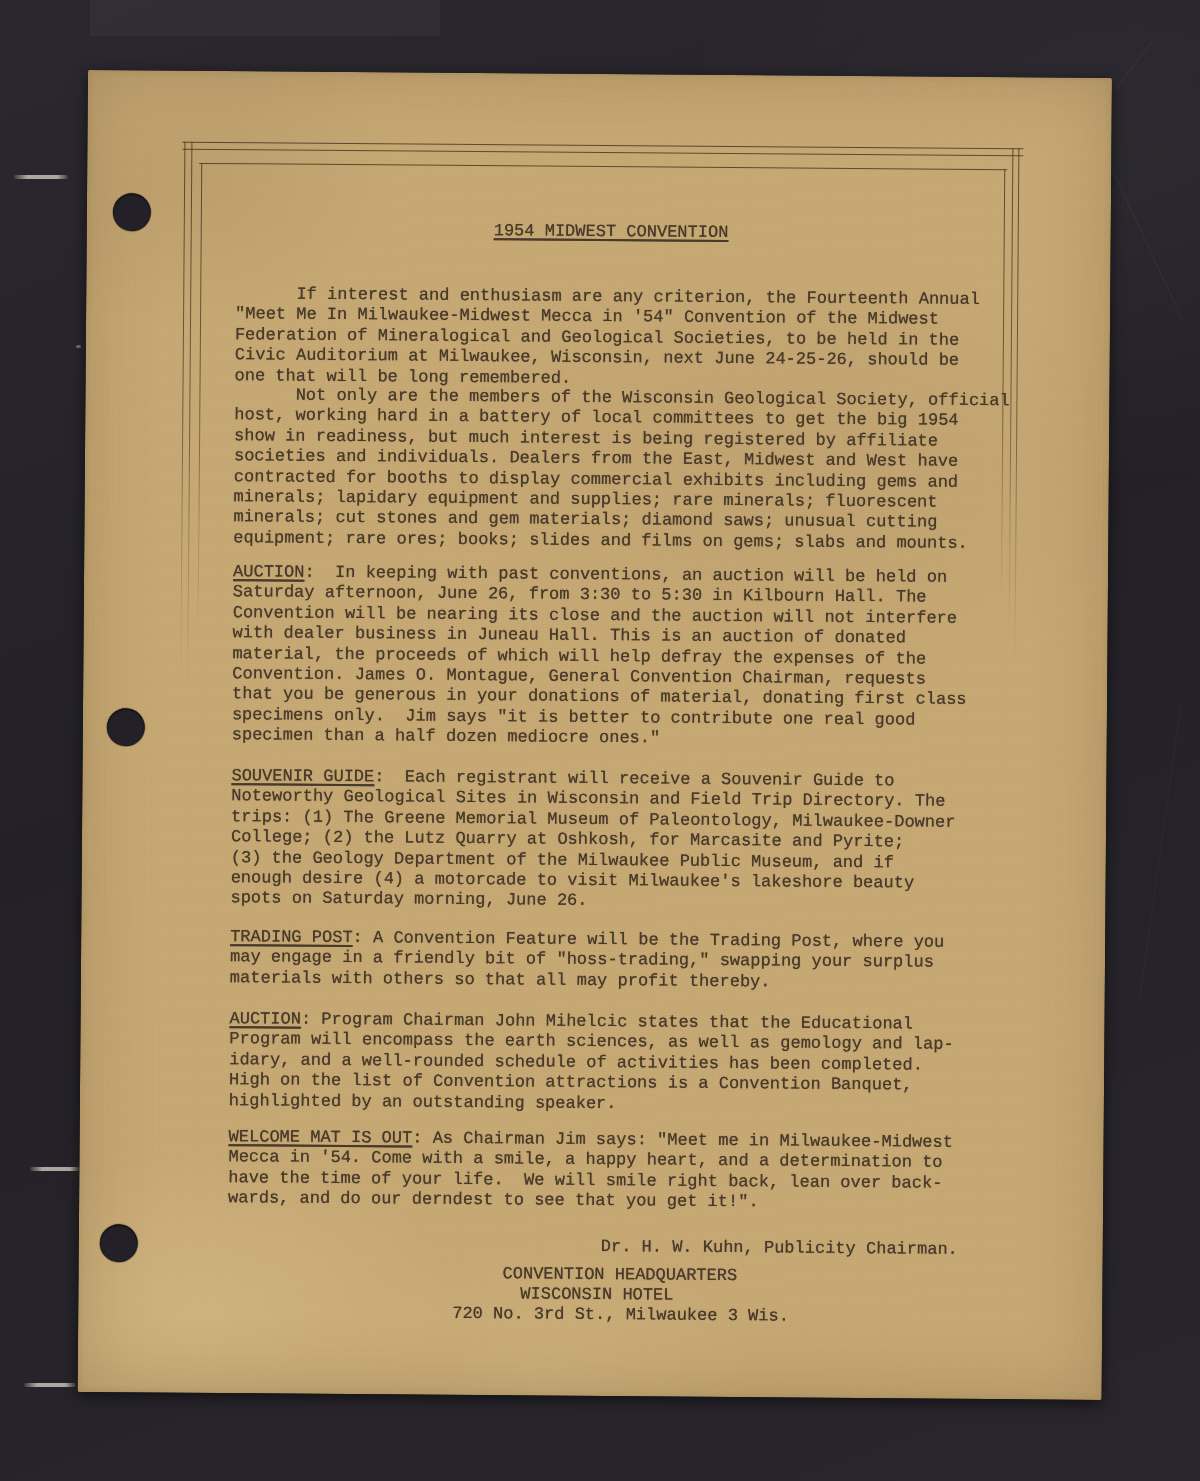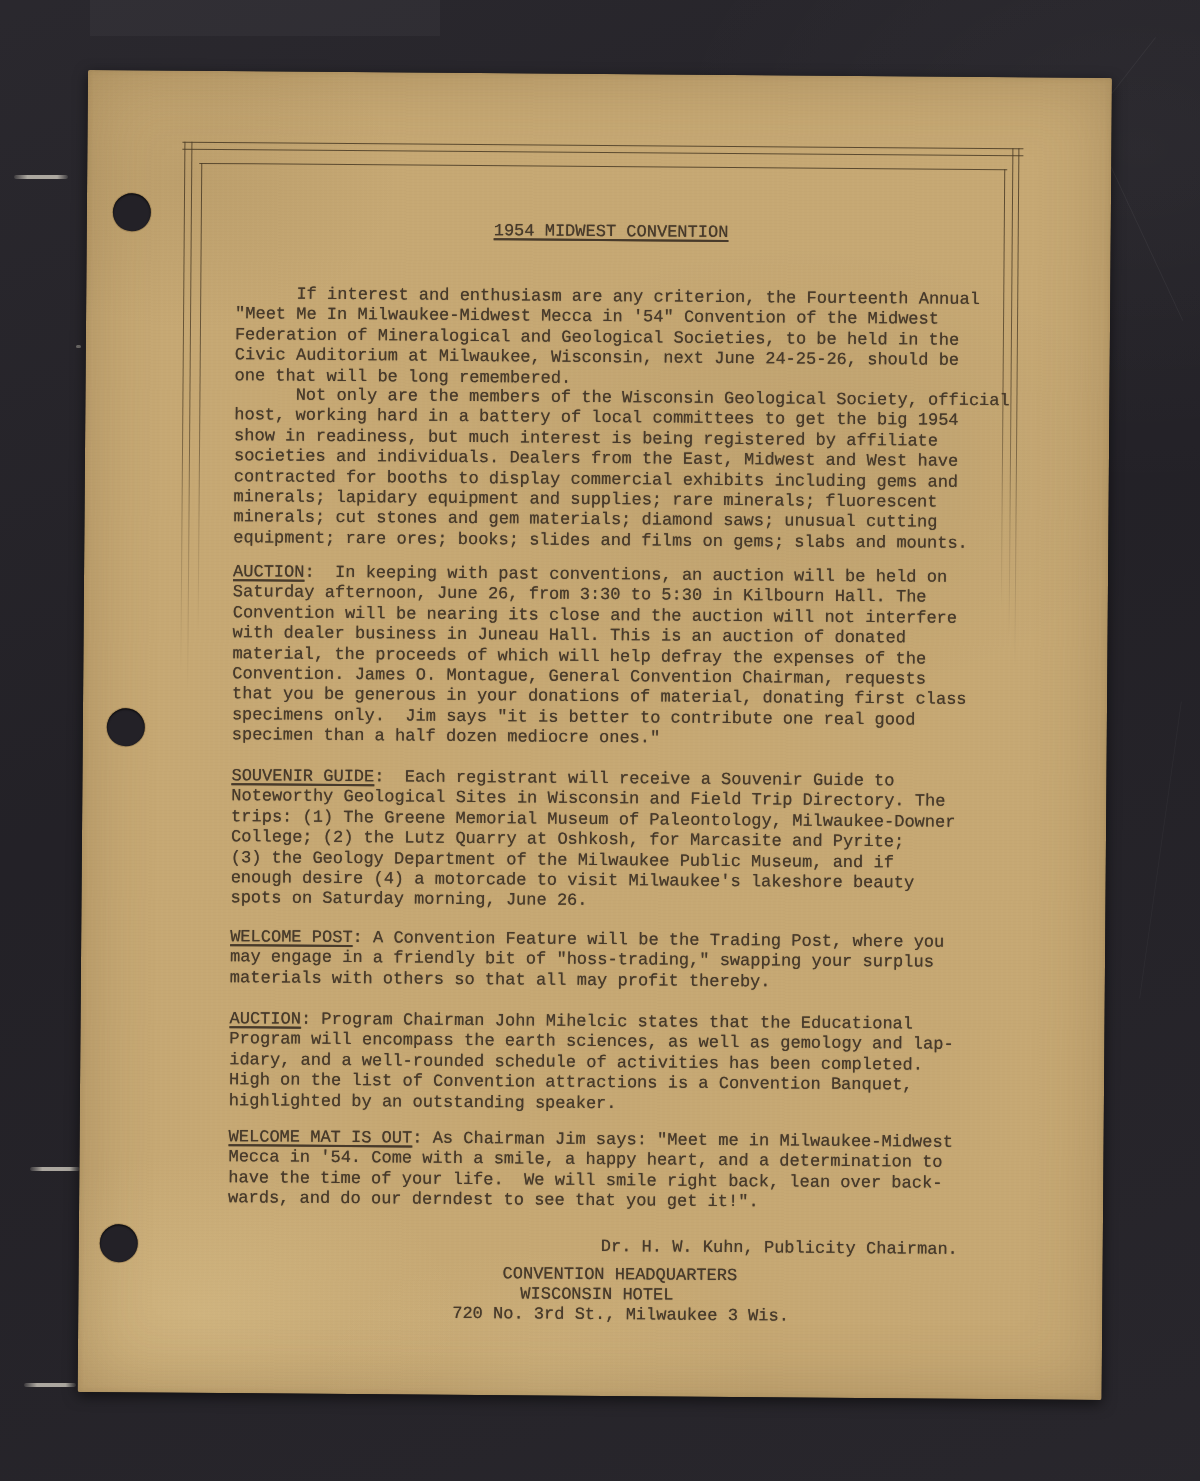--- a/index.html
+++ b/index.html
@@ -121,21 +121,21 @@
 specimen than a half dozen mediocre ones."</span></div>
 
     <div class="txt" style="left:149px;top:695px;"><span class="heading">SOUVENIR GUIDE</span><span>:  Each registrant will receive a Souvenir Guide to
 Noteworthy Geological Sites in Wisconsin and Field Trip Directory. The
 trips: (1) The Greene Memorial Museum of Paleontology, Milwaukee-Downer
 College; (2) the Lutz Quarry at Oshkosh, for Marcasite and Pyrite;
 (3) the Geology Department of the Milwaukee Public Museum, and if
 enough desire (4) a motorcade to visit Milwaukee's lakeshore beauty
 spots on Saturday morning, June 26.</span></div>
 
-    <div class="txt" style="left:149px;top:856px;"><span class="heading">WELCOME POST</span><span>: A Convention Feature will be the Trading Post, where you
+    <div class="txt" style="left:149px;top:856px;"><span class="heading">TRADING POST</span><span>: A Convention Feature will be the Trading Post, where you
 may engage in a friendly bit of "hoss-trading," swapping your surplus
 materials with others so that all may profit thereby.</span></div>
 
     <div class="txt" style="left:149px;top:938px;"><span class="heading">AUCTION</span><span>: Program Chairman John Mihelcic states that the Educational
 Program will encompass the earth sciences, as well as gemology and lap-
 idary, and a well-rounded schedule of activities has been completed.
 High on the list of Convention attractions is a Convention Banquet,
 highlighted by an outstanding speaker.</span></div>
 
     <div class="txt" style="left:149px;top:1056px;"><span class="heading">WELCOME MAT IS OUT</span><span>: As Chairman Jim says: "Meet me in Milwaukee-Midwest

